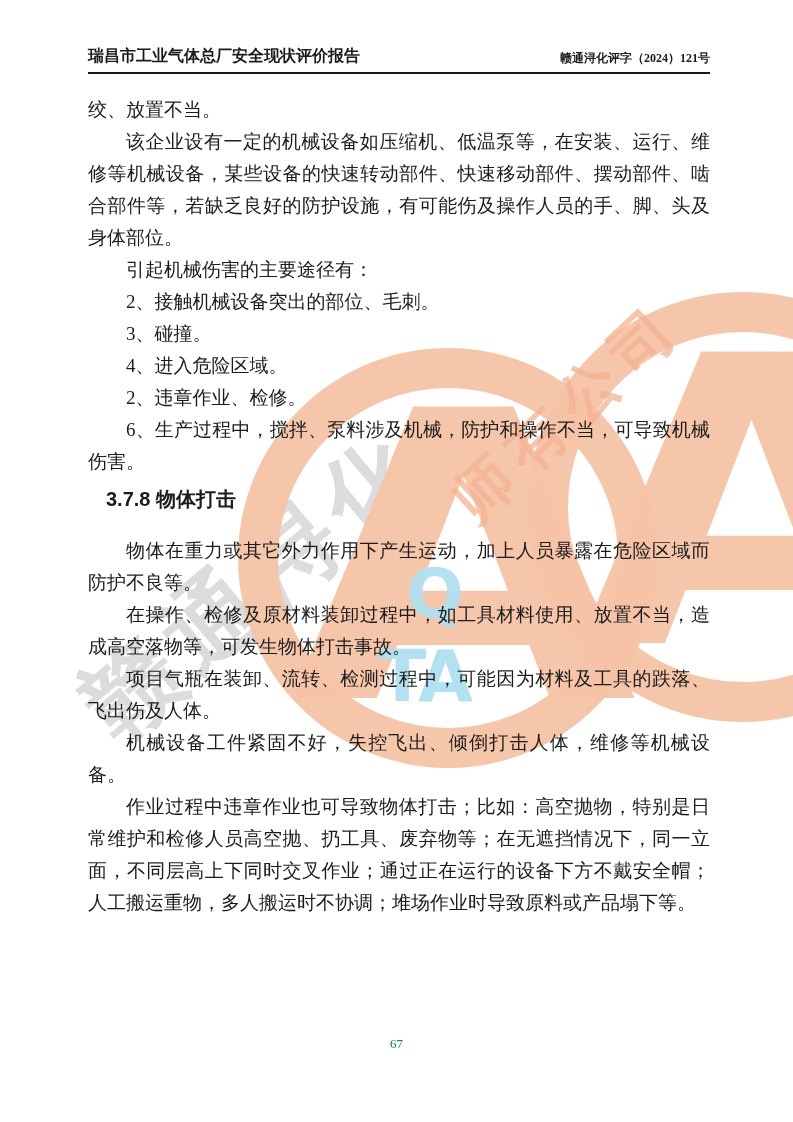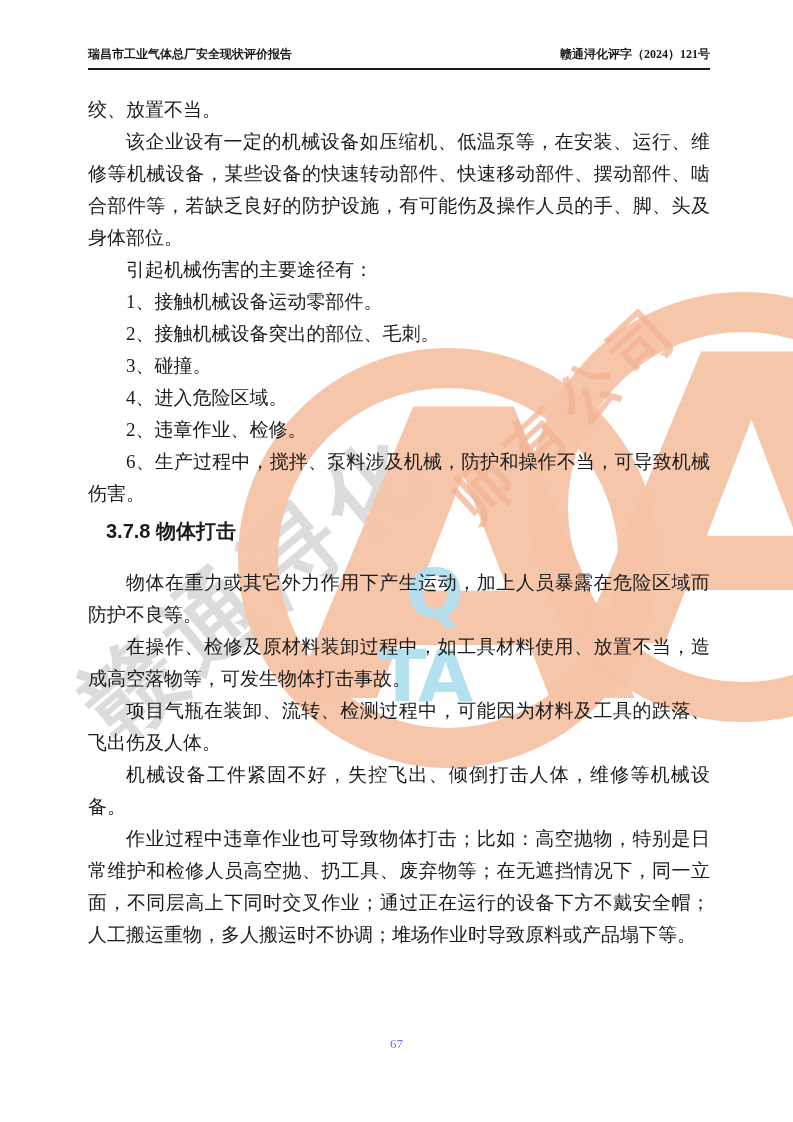--- a/index.html
+++ b/index.html
@@ -53,40 +53,40 @@
     white-space:nowrap;
   }
   
   .page-header{
     position:absolute;left:88px;right:83px;top:46px;z-index:2;
     display:flex;justify-content:space-between;align-items:flex-end;
     border-bottom:2px solid #1a1a1a;
     padding-bottom:5px;
     font-weight:bold;
   }
-  .header-left{font-size:12px;}
+  .header-left{font-size:16px;}
   .header-right{font-size:12px;}
   
   .page-body{
     position:absolute;left:88px;right:83px;top:94px;z-index:2;
     font-size:19px;line-height:32px;
     text-align:justify;
   }
   .page-body p{margin:0;text-indent:2em;}
   .page-body p.cont{text-indent:0;}
   .section-heading{
     margin:5px 0 20px 18px;
     font-size:20px;line-height:32px;font-weight:bold;
     font-family:"Liberation Sans","DejaVu Sans",sans-serif;
     text-align:left;
   }
   
   .page-footer{
     position:absolute;left:0;right:0;top:1036px;z-index:2;
-    text-align:center;font-size:13px;color:#8b5cf6;
+    text-align:center;font-size:13px;color:#0f766e;
   }
 </style>
 </head>
 <body>
 
 <div class="page">
 
   <div class="watermark-layer">
     <div class="wm-gray-text">赣通浔化</div>
 
@@ -105,21 +105,20 @@
   <header class="page-header">
     <span class="header-left">瑞昌市工业气体总厂安全现状评价报告</span>
     <span class="header-right">赣通浔化评字（2024）121号</span>
   </header>
 
   <main class="page-body">
     <p class="cont">绞、放置不当。</p>
     <p>该企业设有一定的机械设备如压缩机、低温泵等，在安装、运行、维修等机械设备，某些设备的快速转动部件、快速移动部件、摆动部件、啮合部件等，若缺乏良好的防护设施，有可能伤及操作人员的手、脚、头及身体部位。</p>
     <p>引起机械伤害的主要途径有：</p>
 
-    <p>1、接触机械设备运动零部件。</p>
     <p>2、接触机械设备突出的部位、毛刺。</p>
     <p>3、碰撞。</p>
     <p>4、进入危险区域。</p>
     <p>2、违章作业、检修。</p>
     <p>6、生产过程中，搅拌、泵料涉及机械，防护和操作不当，可导致机械伤害。</p>
 
     <h3 class="section-heading">3.7.8 物体打击</h3>
 
     <p>物体在重力或其它外力作用下产生运动，加上人员暴露在危险区域而防护不良等。</p>
     <p>在操作、检修及原材料装卸过程中，如工具材料使用、放置不当，造成高空落物等，可发生物体打击事故。</p>

